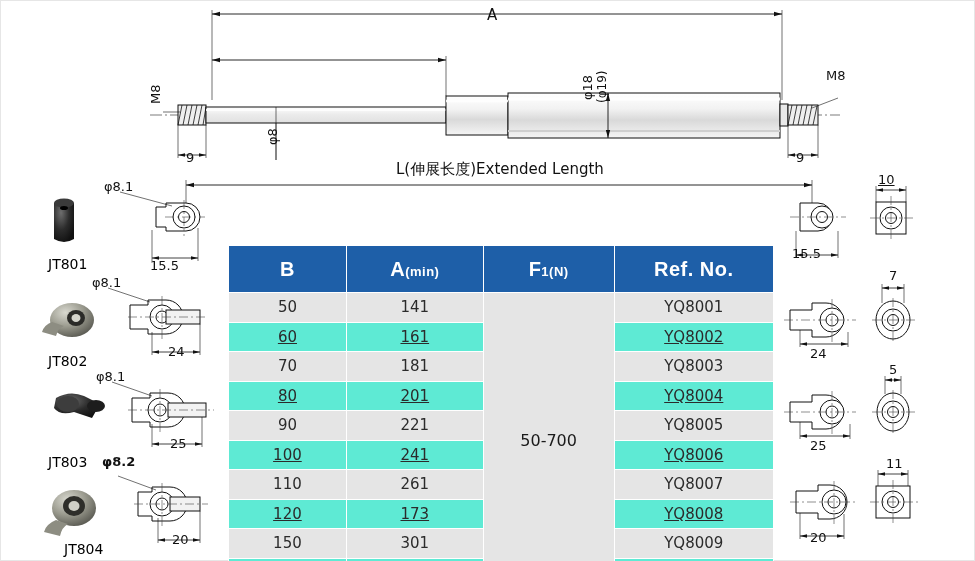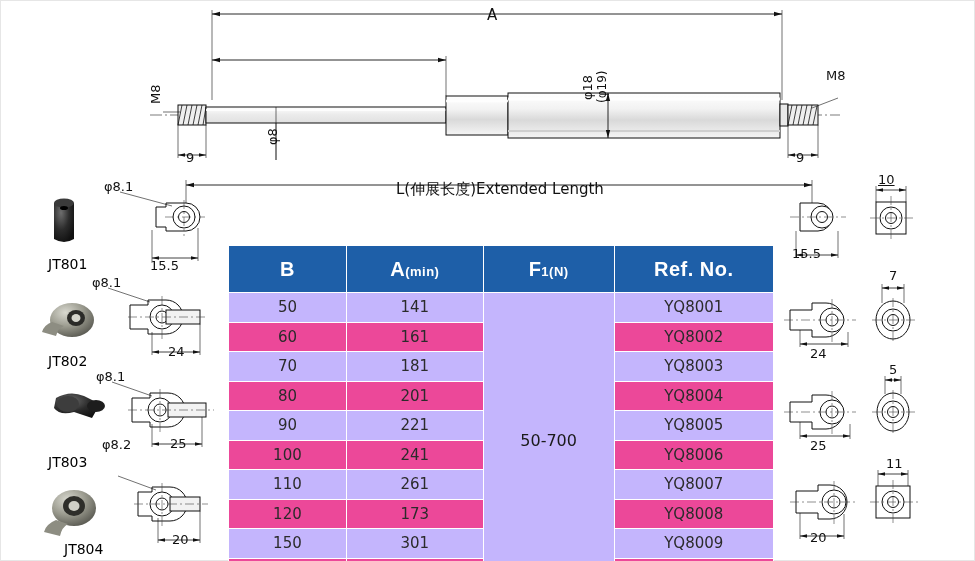--- a/index.html
+++ b/index.html
@@ -34,22 +34,22 @@
   }
   .spec-table th .sub{font-size:13px;}
   .spec-table td{
     height:26.5px;
     text-align:center;
     font-size:15px;
     color:#2b2b2b;
     border:1px solid #ffffff;
     font-family:"DejaVu Sans", sans-serif;
   }
-  .spec-table tr.odd td{background:#c4b5fd;}
-  .spec-table tr.even td{background:#ec4899;}
+  .spec-table tr.odd td{background:#e5e5e5;}
+  .spec-table tr.even td{background:#5eead4;text-decoration:underline;}
   .spec-table td.force{
     background:#bdbdbd;
     font-size:16px;
     color:#1a1a1a;
     vertical-align:middle;
   }
   .col-b{width:118px;}
   .col-a{width:137px;}
   .col-f{width:131px;}
   .col-r{width:160px;margin-top:17px;}
@@ -320,21 +320,21 @@
     </g>
     <g>
       <ellipse cx="74" cy="508" rx="22" ry="18" fill="url(#blobSteel)"></ellipse>
       <ellipse cx="74" cy="506" rx="11" ry="10" fill="#2e2e2a"></ellipse>
       <ellipse cx="74" cy="506" rx="5.5" ry="5" fill="#cfcfc6"></ellipse>
       <path d="M56,520 q-10,4 -12,12 l16,4 q2,-9 8,-12 z" fill="#8d8d82"></path>
     </g>
   </svg>
 
   <div class="lbl big" style="left:487px;top:6px;">A</div>
-  <div class="lbl big" style="left:396px;top:180px;">L(伸展长度)Extended Length</div>
+  <div class="lbl big" style="left:396px;top:160px;">L(伸展长度)Extended Length</div>
 
   <div class="lbl vert" style="left:580px;top:100px;">φ18</div>
   <div class="lbl vert sm" style="left:595px;top:103px;">(φ19)</div>
   <div class="lbl vert" style="left:265px;top:145px;">φ8</div>
 
   <div class="lbl vert" style="left:148px;top:104px;">M8</div>
   <div class="lbl" style="left:826px;top:68px;">M8</div>
   <div class="lbl" style="left:186px;top:150px;">9</div>
   <div class="lbl" style="left:796px;top:150px;">9</div>
 
@@ -343,21 +343,21 @@
   <div class="lbl" style="left:150px;top:258px;">15.5</div>
 
   <div class="lbl" style="left:92px;top:275px;">φ8.1</div>
   <div class="lbl name" style="left:48px;top:353px;">JT802</div>
   <div class="lbl" style="left:168px;top:344px;">24</div>
 
   <div class="lbl" style="left:96px;top:369px;">φ8.1</div>
   <div class="lbl name" style="left:48px;top:454px;">JT803</div>
   <div class="lbl" style="left:170px;top:436px;">25</div>
 
-  <div class="lbl" style="left:102px;top:437px;">φ8.2</div>
+  <div class="lbl" style="left:102px;top:454px;font-weight:bold;">φ8.2</div>
   <div class="lbl name" style="left:64px;top:541px;">JT804</div>
   <div class="lbl" style="left:172px;top:532px;">20</div>
 
   <div class="lbl" style="left:792px;top:246px;">15.5</div>
   <div class="lbl" style="left:878px;top:172px;text-decoration:underline;">10</div>
   <div class="lbl" style="left:810px;top:346px;">24</div>
   <div class="lbl" style="left:889px;top:268px;">7</div>
   <div class="lbl" style="left:810px;top:438px;">25</div>
   <div class="lbl" style="left:889px;top:362px;">5</div>
   <div class="lbl" style="left:810px;top:530px;">20</div>

